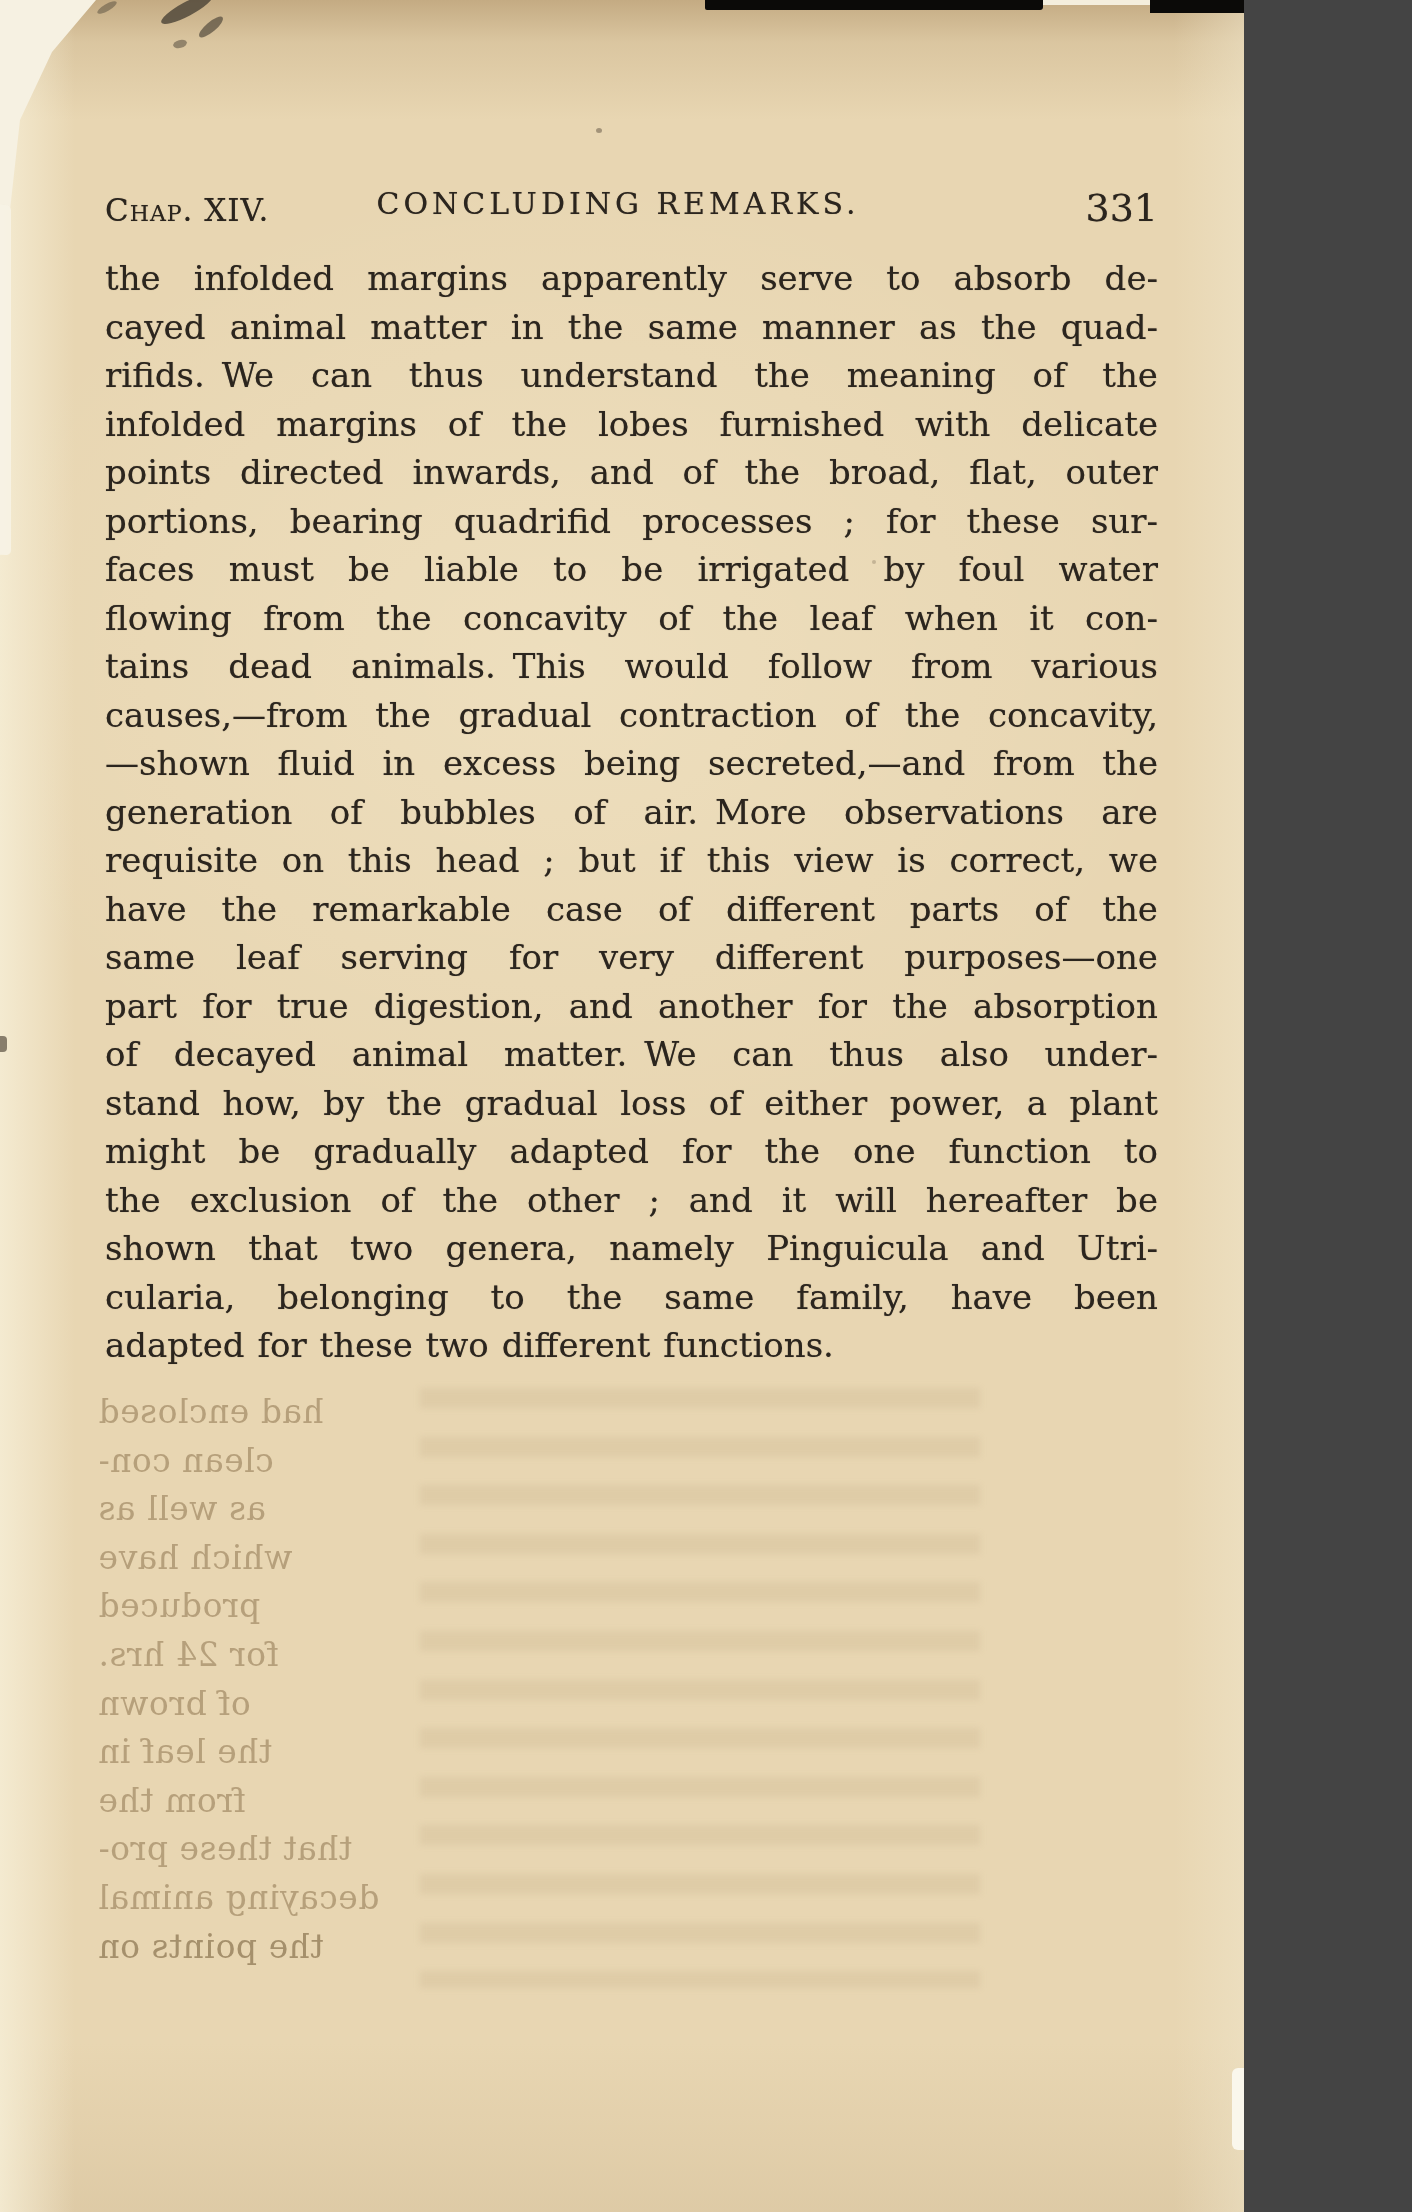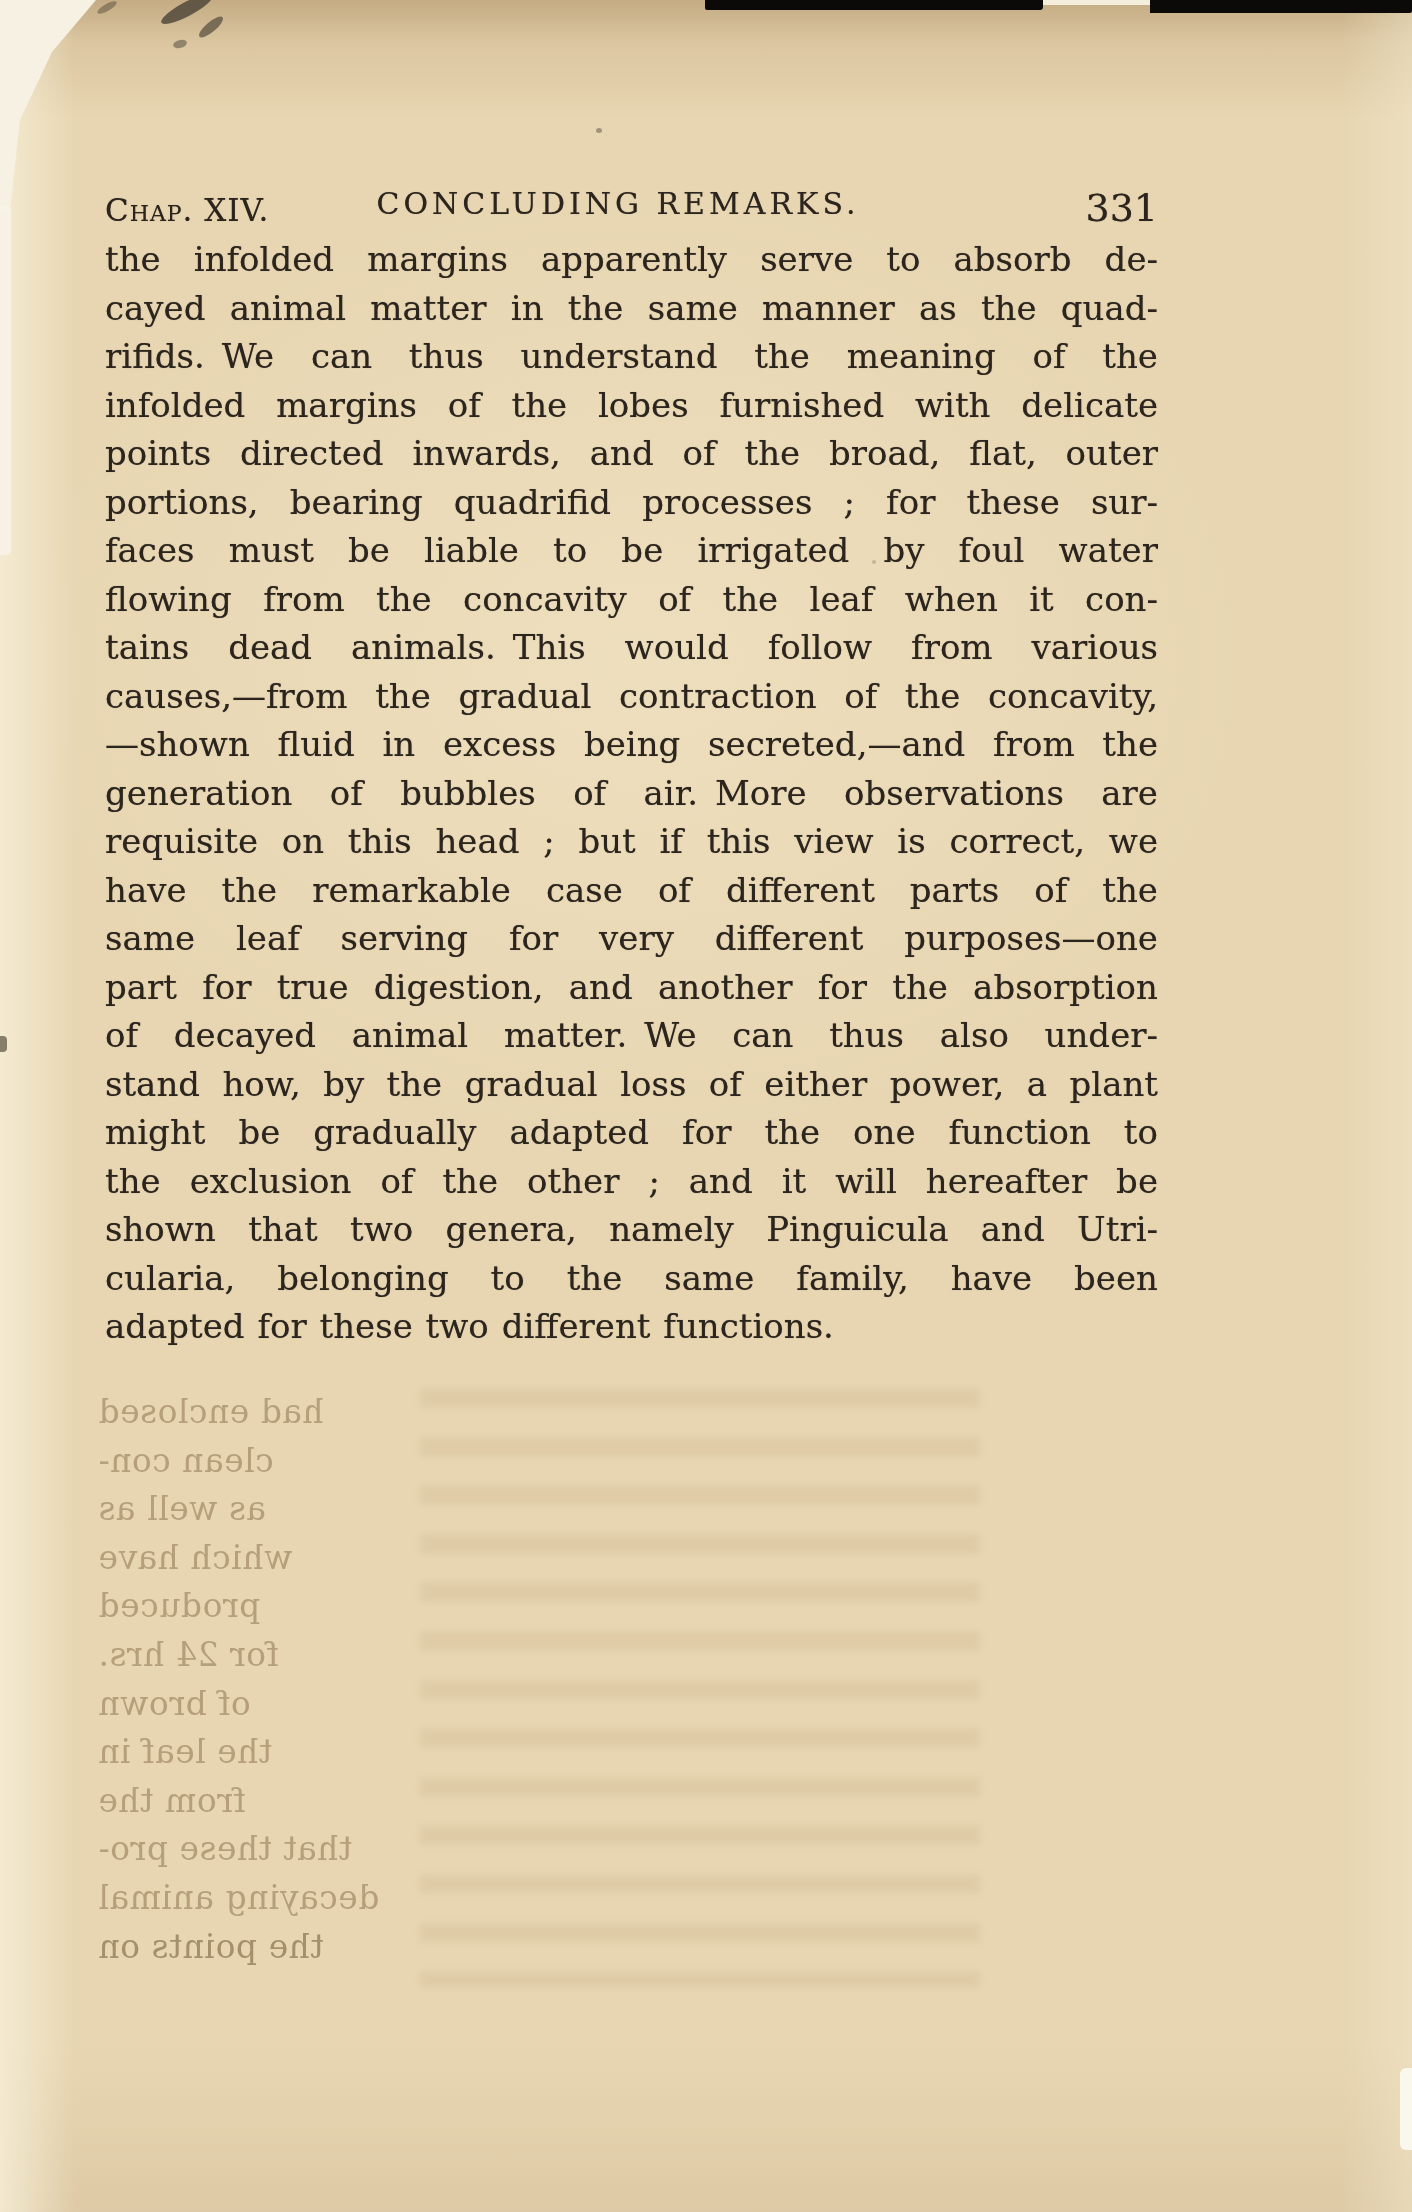--- a/index.html
+++ b/index.html
@@ -1,18 +1,18 @@
 <!DOCTYPE html>
 <html><head>
 <meta charset="utf-8">
 <style>
   html, body { margin: 0; padding: 0; background: #444; }
   .page {
     position: relative;
-    width: 1412px;
+    width: 1244px;
     height: 2212px;
     overflow: hidden;
     font-family: "DejaVu Serif", "Liberation Serif", serif;
     background:
       linear-gradient(90deg, rgba(246,238,214,.85) 0px, rgba(246,238,214,0) 75px),
       linear-gradient(270deg, rgba(240,230,203,.50) 0px, rgba(240,230,203,0) 70px),
       linear-gradient(180deg, rgba(160,128,84,.50) 0px, rgba(170,140,96,.22) 42px, rgba(170,140,96,0) 120px),
       linear-gradient(0deg, rgba(196,172,134,.28) 0px, rgba(196,172,134,0) 170px),
       radial-gradient(ellipse 900px 700px at 45% 30%, rgba(255,248,224,.25), rgba(255,248,224,0) 70%),
       #e8d6b2;
@@ -67,21 +67,21 @@
     text-shadow: 0 0 .7px rgba(43,37,30,.55);
   }
   .pagenum {
     margin-left: auto;
     font-size: 38px;
     text-shadow: 0 0 .7px rgba(43,37,30,.55);
   }
 
   
   .body-text {
-    position: absolute; left: 105px; top: 235px; width: 1053px;
+    position: absolute; left: 105px; top: 254px; width: 1053px;
     color: #2b251e;
   }
   .text-line {
     font-size: 34px;
     line-height: 48.5px;
     height: 48.5px;
     white-space: normal;
     text-align: justify;
     text-align-last: justify;
     word-spacing: 2px;

